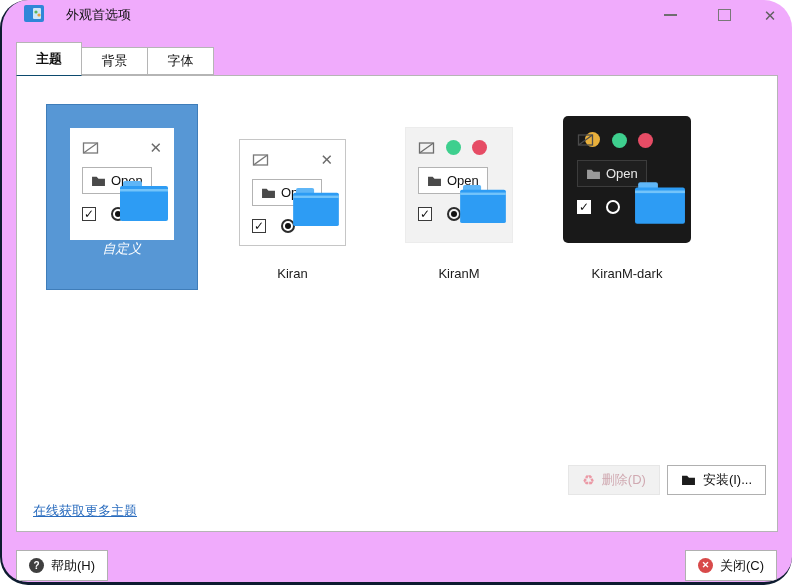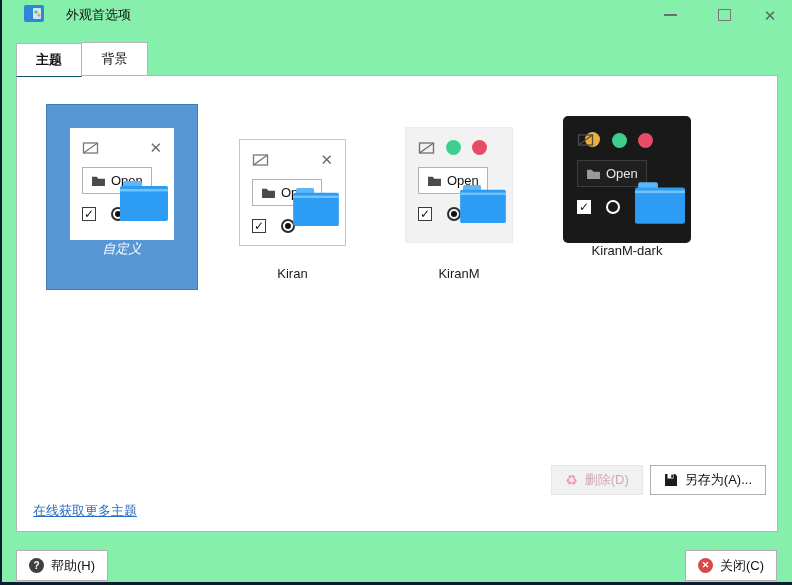--- a/index.html
+++ b/index.html
@@ -1,53 +1,53 @@
 <!DOCTYPE html>
 <html><head>
 <meta charset="utf-8">
 <style>
   html,body{margin:0;padding:0;background:#fff;font-family:"Liberation Sans","DejaVu Sans",sans-serif;}
-  .window{position:relative;width:792px;height:585px;background:#86efac;box-sizing:border-box;
-          border-left:2px solid #0e1c30;border-bottom:3px solid #0e1c30;overflow:hidden;}
+  .window{position:relative;width:792px;height:585px;background:#f0abfc;box-sizing:border-box;
+          border-left:2px solid #0e1c30;border-bottom:3px solid #0e1c30;overflow:hidden;border-radius:28px;}
 
   
   .titlebar{position:absolute;top:0;left:0;right:0;height:30px;}
   .app-icon{position:absolute;left:22px;top:5px;width:20px;height:17px;}
   .win-title{position:absolute;left:64px;top:6px;font-size:13px;color:#111;}
   .winctl{position:absolute;top:4px;width:28px;height:22px;display:flex;align-items:center;justify-content:center;cursor:default;}
   .ctl-min{right:108px;}
   .ctl-max{right:54px;}
   .ctl-close{right:8px;}
   .glyph-min{display:block;width:13px;height:0;border-top:2px solid #6e6e6e;}
   .glyph-max{display:block;width:11px;height:10px;border:1.5px solid #787878;}
   .glyph-close{font-size:15px;color:#5f5f5f;line-height:1;}
 
   
   .tabs{position:absolute;left:14px;top:42px;display:flex;align-items:flex-end;z-index:3;}
-  .tab{box-sizing:border-box;width:66px;height:34px;background:#fff;border:1px solid #b5b5b5;
+  .tab{box-sizing:border-box;width:66px;height:28px;background:#fff;border:1px solid #b5b5b5;
        display:flex;align-items:center;justify-content:center;font-size:13px;color:#111;margin-right:0;}
   .tab + .tab{border-left:none;}
   .tab.active{height:34px;font-weight:bold;border-bottom:1px solid #0c4a6e;margin-bottom:-1px;border-left:1px solid #b5b5b5;}
   .tab.active + .tab{border-left:none;}
 
   
   .panel{position:absolute;left:14px;top:75px;width:762px;height:457px;box-sizing:border-box;
          border:1px solid #b5b5b5;background:#fff;}
 
   
   .tile{position:absolute;display:flex;flex-direction:column;align-items:center;cursor:pointer;}
   .tile-label{font-size:13px;color:#1a1a1a;}
   .tile1{left:29px;top:28px;width:152px;height:186px;background:#5797d5;border:1px solid #3f7db9;box-sizing:border-box;}
   .tile1 .tile-label{color:#fff;font-style:italic;}
   .tile2{left:222px;top:63px;}
   .tile2 .tile-label{margin-top:20px;}
   .tile3{left:388px;top:51px;}
   .tile3 .tile-label{margin-top:23px;}
   .tile4{left:546px;top:40px;}
-  .tile4 .tile-label{}
+  .tile4 .tile-label{margin-top:23px;}
 
   .card{position:relative;box-sizing:border-box;padding:12px 12px;}
   .card-c{width:104px;height:112px;background:#fff;margin-top:23px;}
   .card-k{width:107px;height:107px;background:#fff;border:1px solid #c6c6c6;}
   .card-m{width:108px;height:116px;background:#f2f2f2;border:1px solid #ececec;}
   .card-d{width:128px;height:127px;background:#191919;border-radius:5px;padding:16px 14px;}
 
   .prow{display:flex;align-items:center;gap:11px;}
   .pclose{margin-left:auto;font-size:15px;color:#6b6b6b;line-height:1;}
   .dot{width:15px;height:15px;border-radius:50%;}
@@ -115,20 +115,21 @@
         <span class="glyph-max"></span>
       </span>
     <span class="winctl ctl-close">
         <span class="glyph-close">✕</span>
       </span>
   </div>
 
   <div class="tabs">
     <div class="tab active">主题</div>
     <div class="tab">背景</div>
+    <div class="tab">字体</div>
   </div>
 
   <div class="panel">
 
     <div class="tile tile1">
       <div class="card card-c">
         <div class="prow">
           <svg width="17" height="14" viewBox="0 0 17 14">
             <rect x="1.5" y="2" width="14" height="10" fill="none" stroke="#787878" stroke-width="1.3"></rect>
             <line x1="1.5" y1="12" x2="15.5" y2="2" stroke="#787878" stroke-width="1.3"></line>
@@ -242,26 +243,24 @@
       </div>
       <div class="tile-label">KiranM-dark</div>
     </div>
 
     <div class="actions">
       <button class="btn disabled">
         <span class="recycle">♻</span>
         <span>删除(D)</span>
       </button>
       <button class="btn">
-        <svg width="14" height="14" viewBox="0 0 14 14">
-          <path d="M1 1 h10 l2 2 v10 H1 z" fill="#1c1c1c"></path>
-          <rect x="3.5" y="1" width="6" height="4.5" fill="#fff"></rect>
-          <rect x="7.2" y="1.7" width="1.8" height="3" fill="#1c1c1c"></rect>
-        </svg>
-        <span>另存为(A)...</span>
+        <svg width="15" height="12" viewBox="0 0 16 13">
+          <path d="M1 2 h5.5 l2 2 h6.5 v8 H1 z" fill="#1c1c1c"></path>
+        </svg>
+        <span>安装(I)...</span>
       </button>
     </div>
 
     <a class="more-link">在线获取更多主题</a>
   </div>
 
   <button class="footer-btn help-btn">
     <span class="circle-ico ico-help">?</span>
     <span>帮助(H)</span>
   </button>

